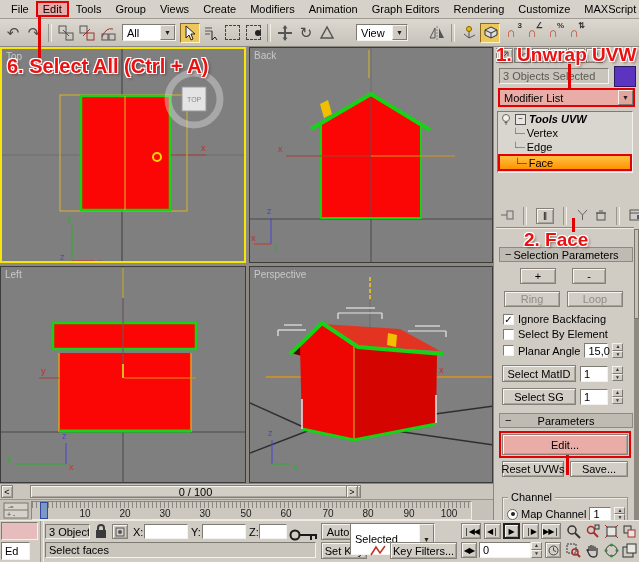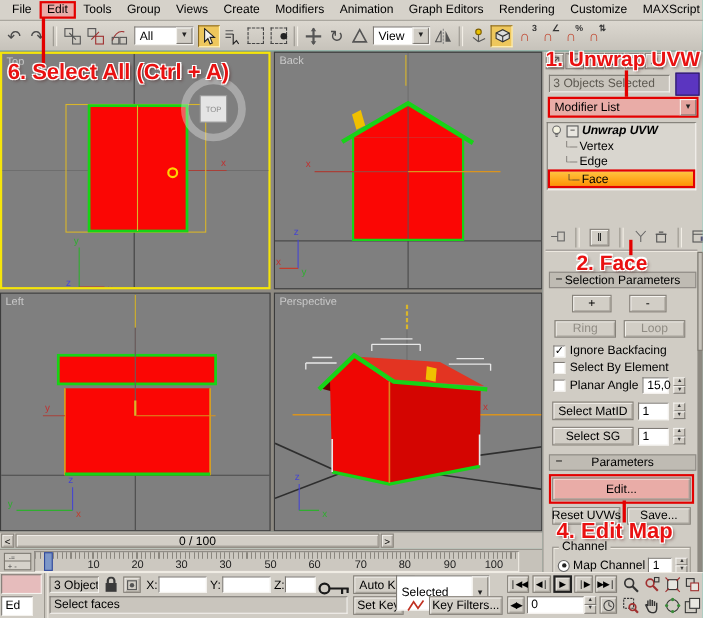--- a/index.html
+++ b/index.html
@@ -1,16 +1,16 @@
 <!DOCTYPE html>
 <html><head>
 <meta charset="utf-8">
 <style>
   html,body{margin:0;padding:0;background:#555}
-  #app{position:relative;width:639px;height:562px;background:#5eead4;font-family:"Liberation Sans",sans-serif;font-size:11px;color:#000;overflow:hidden}
+  #app{position:relative;width:639px;height:562px;background:#e5e5e5;font-family:"Liberation Sans",sans-serif;font-size:11px;color:#000;overflow:hidden}
   .abs{position:absolute}
   
   .menubar{left:0;top:0;width:639px;height:19px;background:#d6d2ca;border-bottom:1px solid #a09c94;display:flex;align-items:center;padding-left:4px;box-sizing:border-box}
   .menu-item{padding:2px 7px;white-space:nowrap}
   .menu-item.hl{border:2px solid #e30000;background:#e9aba7;padding:0 5px}
   .toolbar{left:0;top:19px;width:639px;height:28px;background:linear-gradient(#dcd8d0,#c6c2ba);border-bottom:1px solid #8a8680;display:flex;align-items:center;padding:0 3px;box-sizing:border-box;gap:1px}
   .ticon{width:20px;height:20px;display:flex;align-items:center;justify-content:center;color:#4a4a4a;font-size:13px;flex:none}
   .ticon.hl{background:#eec75c;border:1px solid;border-color:#8a6a20 #fff4c0 #fff4c0 #8a6a20;box-sizing:border-box}
   .tsep{width:2px;height:18px;border-left:1px solid #9a968e;border-right:1px solid #f2eee6;margin:0 3px;flex:none}
   .magnet{color:#c0452e;font-weight:bold;font-size:13px;position:relative}
@@ -132,21 +132,21 @@
           <path d="M8 0 L5.5 3.5 L10.5 3.5 Z" fill="#555"></path>
           <path d="M8 16 L5.5 12.5 L10.5 12.5 Z" fill="#555"></path>
         </svg>
       </span>
     <span class="ticon" style="font-size:15px">↻</span>
     <span class="ticon">
         <svg width="15" height="15">
           <path d="M1 13 L7 2 L13 13 Z" fill="none" stroke="#555" stroke-width="1.5"></path>
         </svg>
       </span>
-    <span class="combo" style="width:52px;margin:0 1px">
+    <span class="combo" style="width:52px;margin:0 18px">
         <span>View</span>
         <span class="arrow">▼</span>
       </span>
     <span class="ticon">
         <svg width="16" height="14">
           <path d="M6 2 L6 12 L1 12 Z" fill="none" stroke="#555"></path>
           <path d="M10 2 L10 12 L15 12 Z" fill="#555"></path>
           <line x1="8" y1="0" x2="8" y2="14" stroke="#888" stroke-dasharray="2 1"></line>
         </svg>
       </span>
@@ -337,21 +337,21 @@
     </div>
 
     <div class="stackbox" style="left:3px;top:64px;width:136px;height:62px">
       <div class="stackrow">
         <svg width="12" height="12" style="margin-left:2px">
             <circle cx="6" cy="5" r="3.5" fill="#f4f2e0" stroke="#666"></circle>
             <line x1="4.5" y1="9.5" x2="7.5" y2="9.5" stroke="#666"></line>
             <line x1="5" y1="11" x2="7" y2="11" stroke="#666"></line>
           </svg>
         <span style="width:9px;height:9px;border:1px solid #555;font-size:8px;line-height:7px;text-align:center;margin:0 3px;background:#e8e6e0">−</span>
-        <span style="font-weight:bold;font-style:italic">Unwrap UVW</span>
+        <span style="font-weight:bold;font-style:italic">Tools UVW</span>
       </div>
       <div class="stackrow">
         <span class="tree">└─</span>
         <span>Vertex</span>
       </div>
       <div class="stackrow">
         <span class="tree">└─</span>
         <span>Edge</span>
       </div>
       <div class="stackrow facehl" style="border:2px solid #e30000;box-sizing:border-box;height:17px">
@@ -480,21 +480,21 @@
 
     <div style="position:absolute;right:0;top:182px;width:5px;bottom:0;background:#8e8a82">
       <div style="position:absolute;top:0;width:5px;height:90px;background:#c6c2ba;border:1px solid #7a766e;box-sizing:border-box"></div>
     </div>
   </div>
 
   <div class="abs tslider">
     <div class="btn" style="position:absolute;left:1px;top:1px;width:12px;height:13px;font-size:9px">
         <span>&lt;</span>
       </div>
-    <div class="btn" style="position:absolute;left:14px;top:1px;width:331px;height:13px">
+    <div class="btn" style="position:absolute;left:30px;top:1px;width:331px;height:13px">
         <span>0 / 100</span>
       </div>
     <div class="btn" style="position:absolute;left:346px;top:1px;width:12px;height:13px;font-size:9px">
         <span>&gt;</span>
       </div>
   </div>
 
   <div class="abs trackbar">
     <span style="position:absolute;left:3px;top:2px"><svg width="26" height="17">
           <rect x="1" y="1" width="24" height="15" fill="#d6d2ca" stroke="#7a766e"></rect>
@@ -556,21 +556,21 @@
     <div class="sunk" style="position:absolute;left:45px;top:21px;width:271px;height:16px">
         <span>Select faces</span>
       </div>
 
     <div class="btn" style="position:absolute;left:321px;top:2px;width:56px;height:17px">
         <span>Auto Key</span>
       </div>
     <div class="btn" style="position:absolute;left:321px;top:21px;width:46px;height:17px">
         <span>Set Key</span>
       </div>
-    <div class="combo" style="position:absolute;left:360px;top:2px;width:85px;height:32px">
+    <div class="combo" style="position:absolute;left:350px;top:2px;width:85px;height:32px">
         <span>Selected</span>
         <span class="arrow">▼</span>
       </div>
     <span style="position:absolute;left:370px;top:23px"><svg width="16" height="13">
           <polyline points="1,11 6,3 10,9 15,2" fill="none" stroke="#c03020" stroke-width="1.5"></polyline>
         </svg></span>
     <div class="btn" style="position:absolute;left:390px;top:21px;width:67px;height:17px">
         <span>Key Filters...</span>
       </div>
 
@@ -639,15 +639,14 @@
   <div class="rline" style="left:38px;top:16px;height:42px"></div>
   <div class="ann" style="left:7px;top:55px;font-size:20px">6. Select All (Ctrl + A)</div>
 
   <div class="ann" style="left:496px;top:44px;font-size:19px">1. Unwrap UVW</div>
   <div class="rline" style="left:568px;top:64px;height:24px"></div>
 
   <div class="rline" style="left:572px;top:218px;height:14px"></div>
   <div class="ann" style="left:524px;top:229px;font-size:19px">2. Face</div>
 
   <div class="rline" style="left:566px;top:455px;height:20px"></div>
-  <div class="ann" style="left:506px;top:472px;font-size:20px">4. Edit Map</div>
 
 </div>
 
 </body></html>

